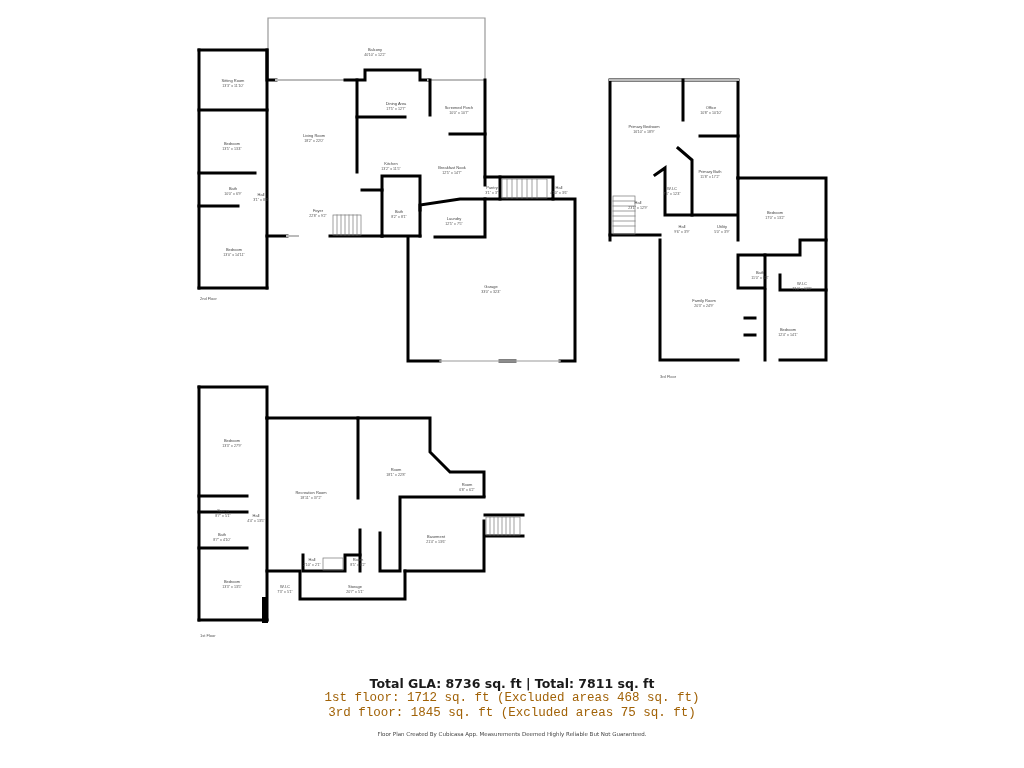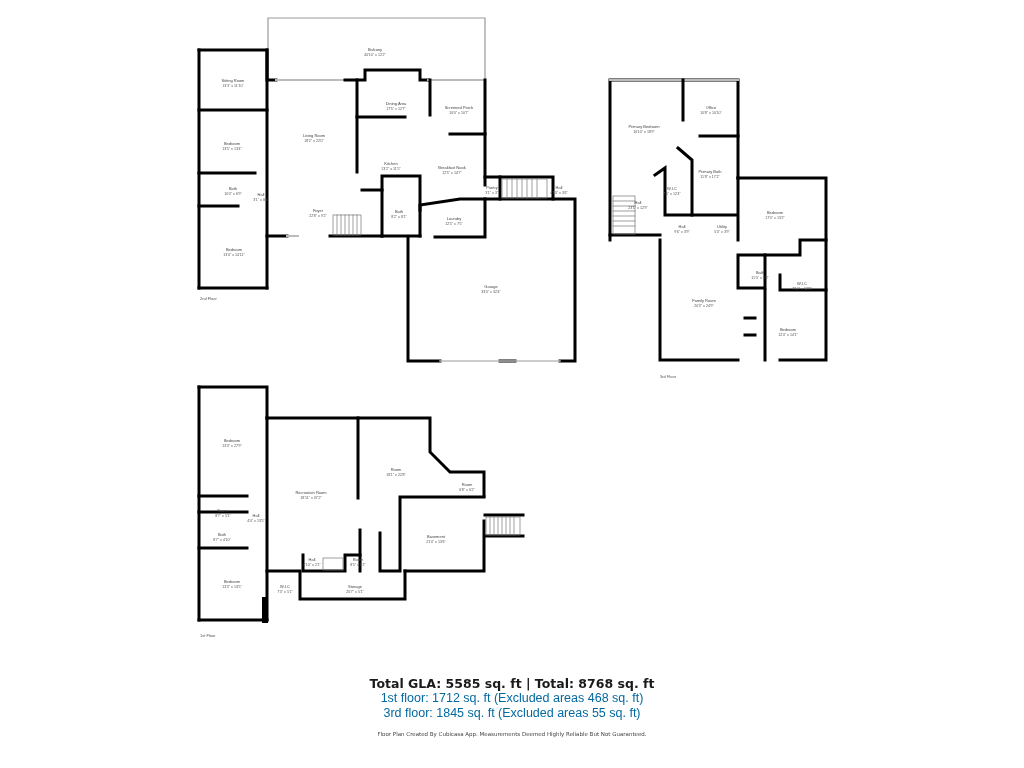--- a/index.html
+++ b/index.html
@@ -4,21 +4,21 @@
 <style>
   html,body{margin:0;padding:0;background:#ffffff;}
   body{width:1024px;height:768px;position:relative;overflow:hidden;font-family:"Liberation Sans",sans-serif;color:#222;}
   svg.plan{position:absolute;left:0;top:0;}
   .lbl{font-family:"Liberation Sans",sans-serif;fill:#444;text-anchor:middle;}
   .lbl .n{font-size:4px;}
   .lbl .d{font-size:3.6px;fill:#555;}
   .floor-lbl{font-size:4px;fill:#555;font-family:"Liberation Sans",sans-serif;}
   .totals{position:absolute;left:0;width:1024px;text-align:center;top:676px;}
   .totals .t1{font-family:"DejaVu Sans",sans-serif;font-weight:bold;font-size:12.5px;color:#1a1a1a;line-height:15px;}
-  .totals .t2{font-family:Liberation Sans, sans-serif;font-size:12.5px;color:#0369a1;line-height:15px;}
+  .totals .t2{font-family:Liberation Mono, monospace;font-size:12.5px;color:#a16207;line-height:15px;}
   .totals .disc{font-family:"DejaVu Sans",sans-serif;font-size:5.5px;color:#444;margin-top:10px;}
 </style>
 </head>
 <body>
 
 <svg class="plan" width="1024" height="768" viewBox="0 0 1024 768" xmlns="http://www.w3.org/2000/svg">
   <g stroke="#000" stroke-width="3" fill="none" stroke-linecap="square">
 
     <g>
 
@@ -186,17 +186,17 @@
     <text x="312" y="561"><tspan class="n">Hall</tspan><tspan class="d" x="312" dy="5">2'10" x 2'1"</tspan></text>
     <text x="358" y="561"><tspan class="n">Room</tspan><tspan class="d" x="358" dy="5">8'5" x 8'2"</tspan></text>
     <text x="232" y="583"><tspan class="n">Bedroom</tspan><tspan class="d" x="232" dy="5">13'3" x 13'5"</tspan></text>
     <text x="285" y="588"><tspan class="n">W.I.C</tspan><tspan class="d" x="285" dy="5">7'3" x 5'1"</tspan></text>
     <text x="355" y="588"><tspan class="n">Storage</tspan><tspan class="d" x="355" dy="5">20'7" x 5'1"</tspan></text>
   </g>
   <text class="floor-lbl" x="200" y="637">1st Floor</text>
 </svg>
 
 <div class="totals">
-  <div class="t1">Total GLA: 5585 sq. ft | Total: 8768 sq. ft</div>
+  <div class="t1">Total GLA: 8736 sq. ft | Total: 7811 sq. ft</div>
   <div class="t2">1st floor: 1712 sq. ft (Excluded areas 468 sq. ft)</div>
-  <div class="t2">3rd floor: 1845 sq. ft (Excluded areas 55 sq. ft)</div>
+  <div class="t2">3rd floor: 1845 sq. ft (Excluded areas 75 sq. ft)</div>
   <div class="disc">Floor Plan Created By Cubicasa App. Measurements Deemed Highly Reliable But Not Guaranteed.</div>
 </div>
 
 </body></html>

